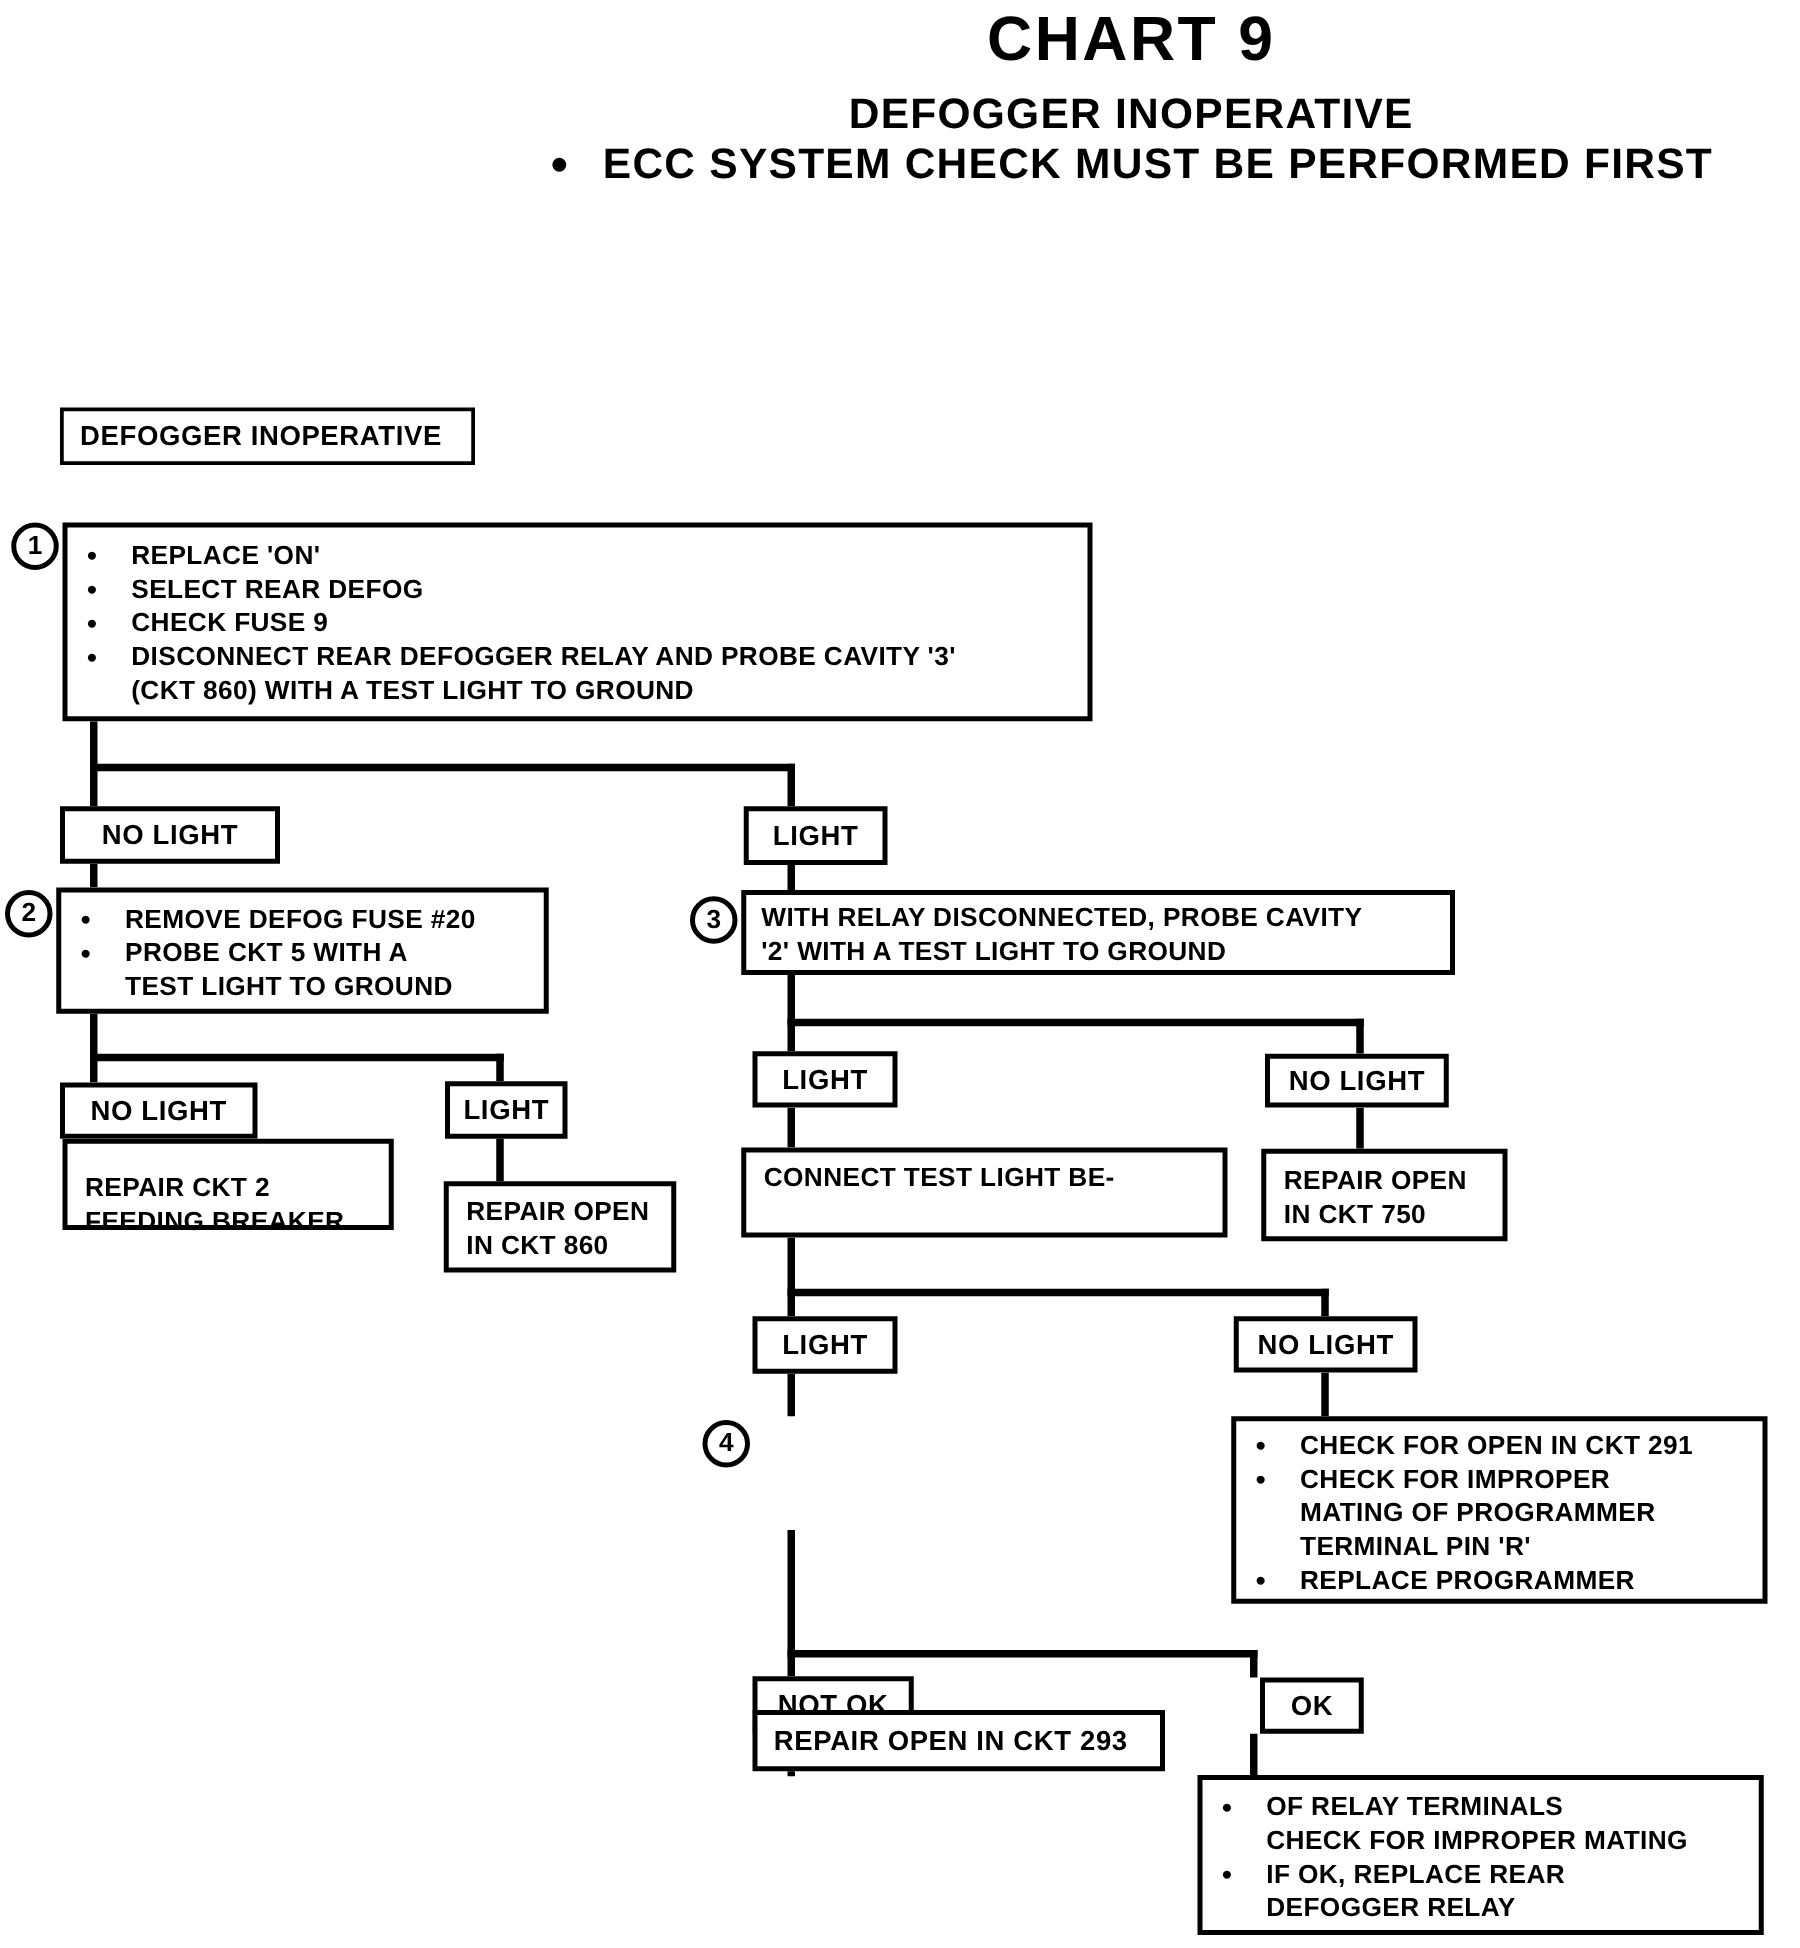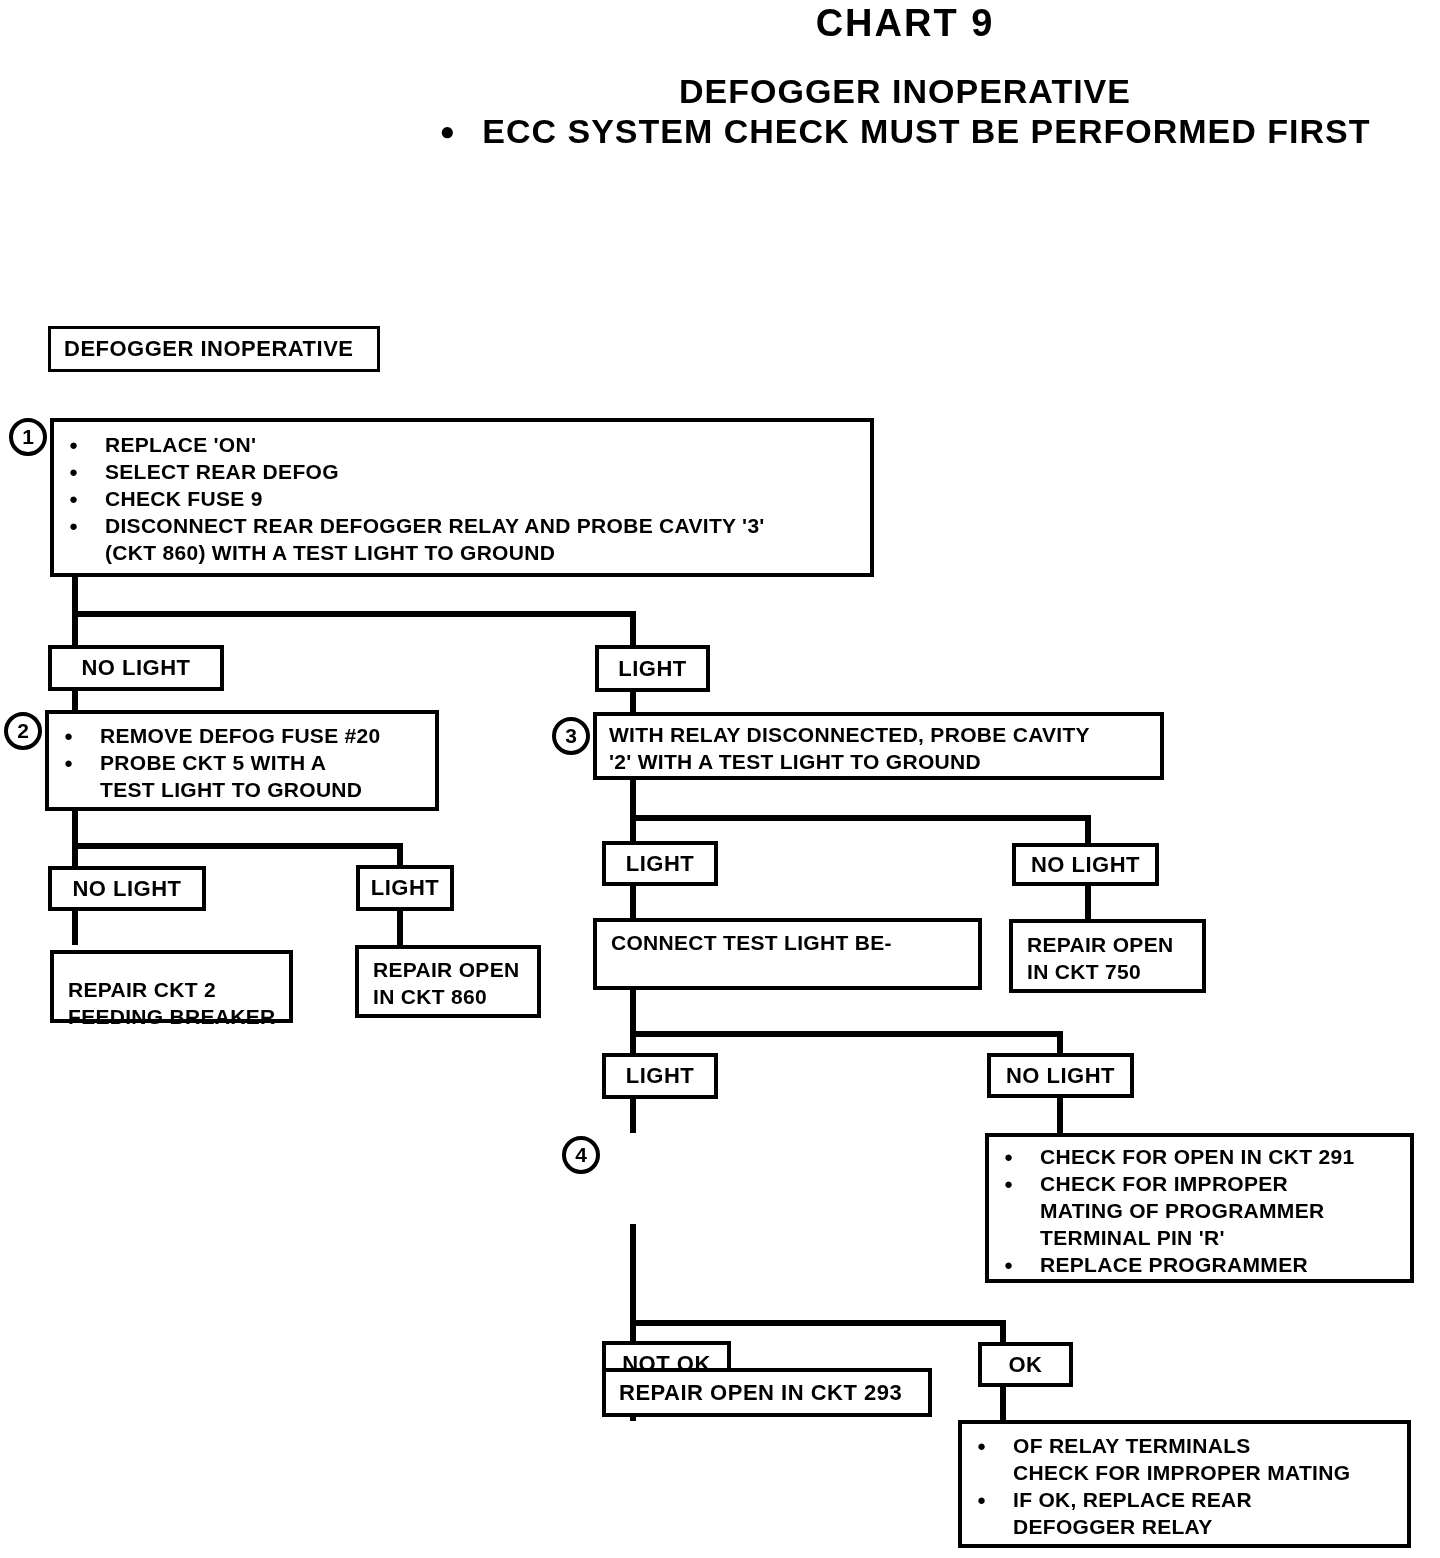--- a/index.html
+++ b/index.html
@@ -6,21 +6,21 @@
   #canvas{
     position:relative;
     width:1440px;height:1558px;
     background:#ffffff;
     font-family:"Liberation Sans", sans-serif;
     color:#000;
     overflow:hidden;
   }
   
   #hdr{position:absolute;left:370px;top:0;width:1070px;text-align:center;font-weight:700;}
-  .hdr-title{position:absolute;left:0;top:2px;width:100%;font-size:38px;letter-spacing:2px;}
+  .hdr-title{position:absolute;left:0;top:2px;width:100%;font-size:50px;letter-spacing:2px;}
   .hdr-sub{position:absolute;left:0;top:72px;width:100%;font-size:34px;letter-spacing:1px;}
   .hdr-note{position:absolute;left:0;top:112px;width:100%;font-size:34px;letter-spacing:1px;white-space:nowrap;}
   .hdr-note .ndot{display:inline-block;margin-right:26px;font-size:26px;vertical-align:3px;}
   
   .box{
     position:absolute;box-sizing:border-box;border:4px solid #000;background:#fff;
     font-weight:700;font-size:21px;letter-spacing:.3px;line-height:27px;
     padding:8px 12px 0 12px;
   }
   .lbl{
@@ -132,21 +132,21 @@
 
   <div class="num" style="left:552px;top:717px">3</div>
   <div class="box" style="left:593px;top:712px;width:571px;height:68px;padding-top:5px;">
     <span class="bline">WITH RELAY DISCONNECTED, PROBE CAVITY</span>
     <span class="bline">'2' WITH A TEST LIGHT TO GROUND</span>
   </div>
 
   <div class="lbl" style="left:48px;top:866px;width:158px;height:45px">NO LIGHT</div>
   <div class="lbl" style="left:356px;top:865px;width:98px;height:46px">LIGHT</div>
 
-  <div class="box" style="left:50px;top:950px;width:243px;height:73px;padding-top:22px;padding-left:14px">
+  <div class="box" style="left:50px;top:911px;width:265px;height:73px;padding-top:22px;padding-left:14px">
     <span class="bline">REPAIR CKT 2</span>
     <span class="bline">FEEDING BREAKER</span>
   </div>
   <div class="box" style="left:355px;top:945px;width:186px;height:73px;padding-top:7px;padding-left:14px">
     <span class="bline">REPAIR OPEN</span>
     <span class="bline">IN CKT 860</span>
   </div>
 
   <div class="lbl" style="left:602px;top:841px;width:116px;height:45px">LIGHT</div>
   <div class="lbl" style="left:1012px;top:843px;width:147px;height:43px">NO LIGHT</div>
@@ -181,21 +181,21 @@
     </div>
     <div class="brow">
       <span class="bdot">●</span>
       <span class="btxt">
           <span class="bline">REPLACE PROGRAMMER</span>
         </span>
     </div>
   </div>
 
   <div class="lbl" style="left:602px;top:1341px;width:129px;height:46px">NOT OK</div>
-  <div class="lbl" style="left:978px;top:1342px;width:95px;height:45px">OK</div>
+  <div class="lbl" style="left:1008px;top:1342px;width:83px;height:45px">OK</div>
 
   <div class="lbl left" style="left:602px;top:1368px;width:330px;height:49px">REPAIR OPEN IN CKT 293</div>
 
   <div class="box" style="left:958px;top:1420px;width:453px;height:128px">
     <div class="brow">
       <span class="bdot">●</span>
       <span class="btxt">
         <span class="bline">OF RELAY TERMINALS</span>
         <span class="bline">CHECK FOR IMPROPER MATING</span>
       </span>

